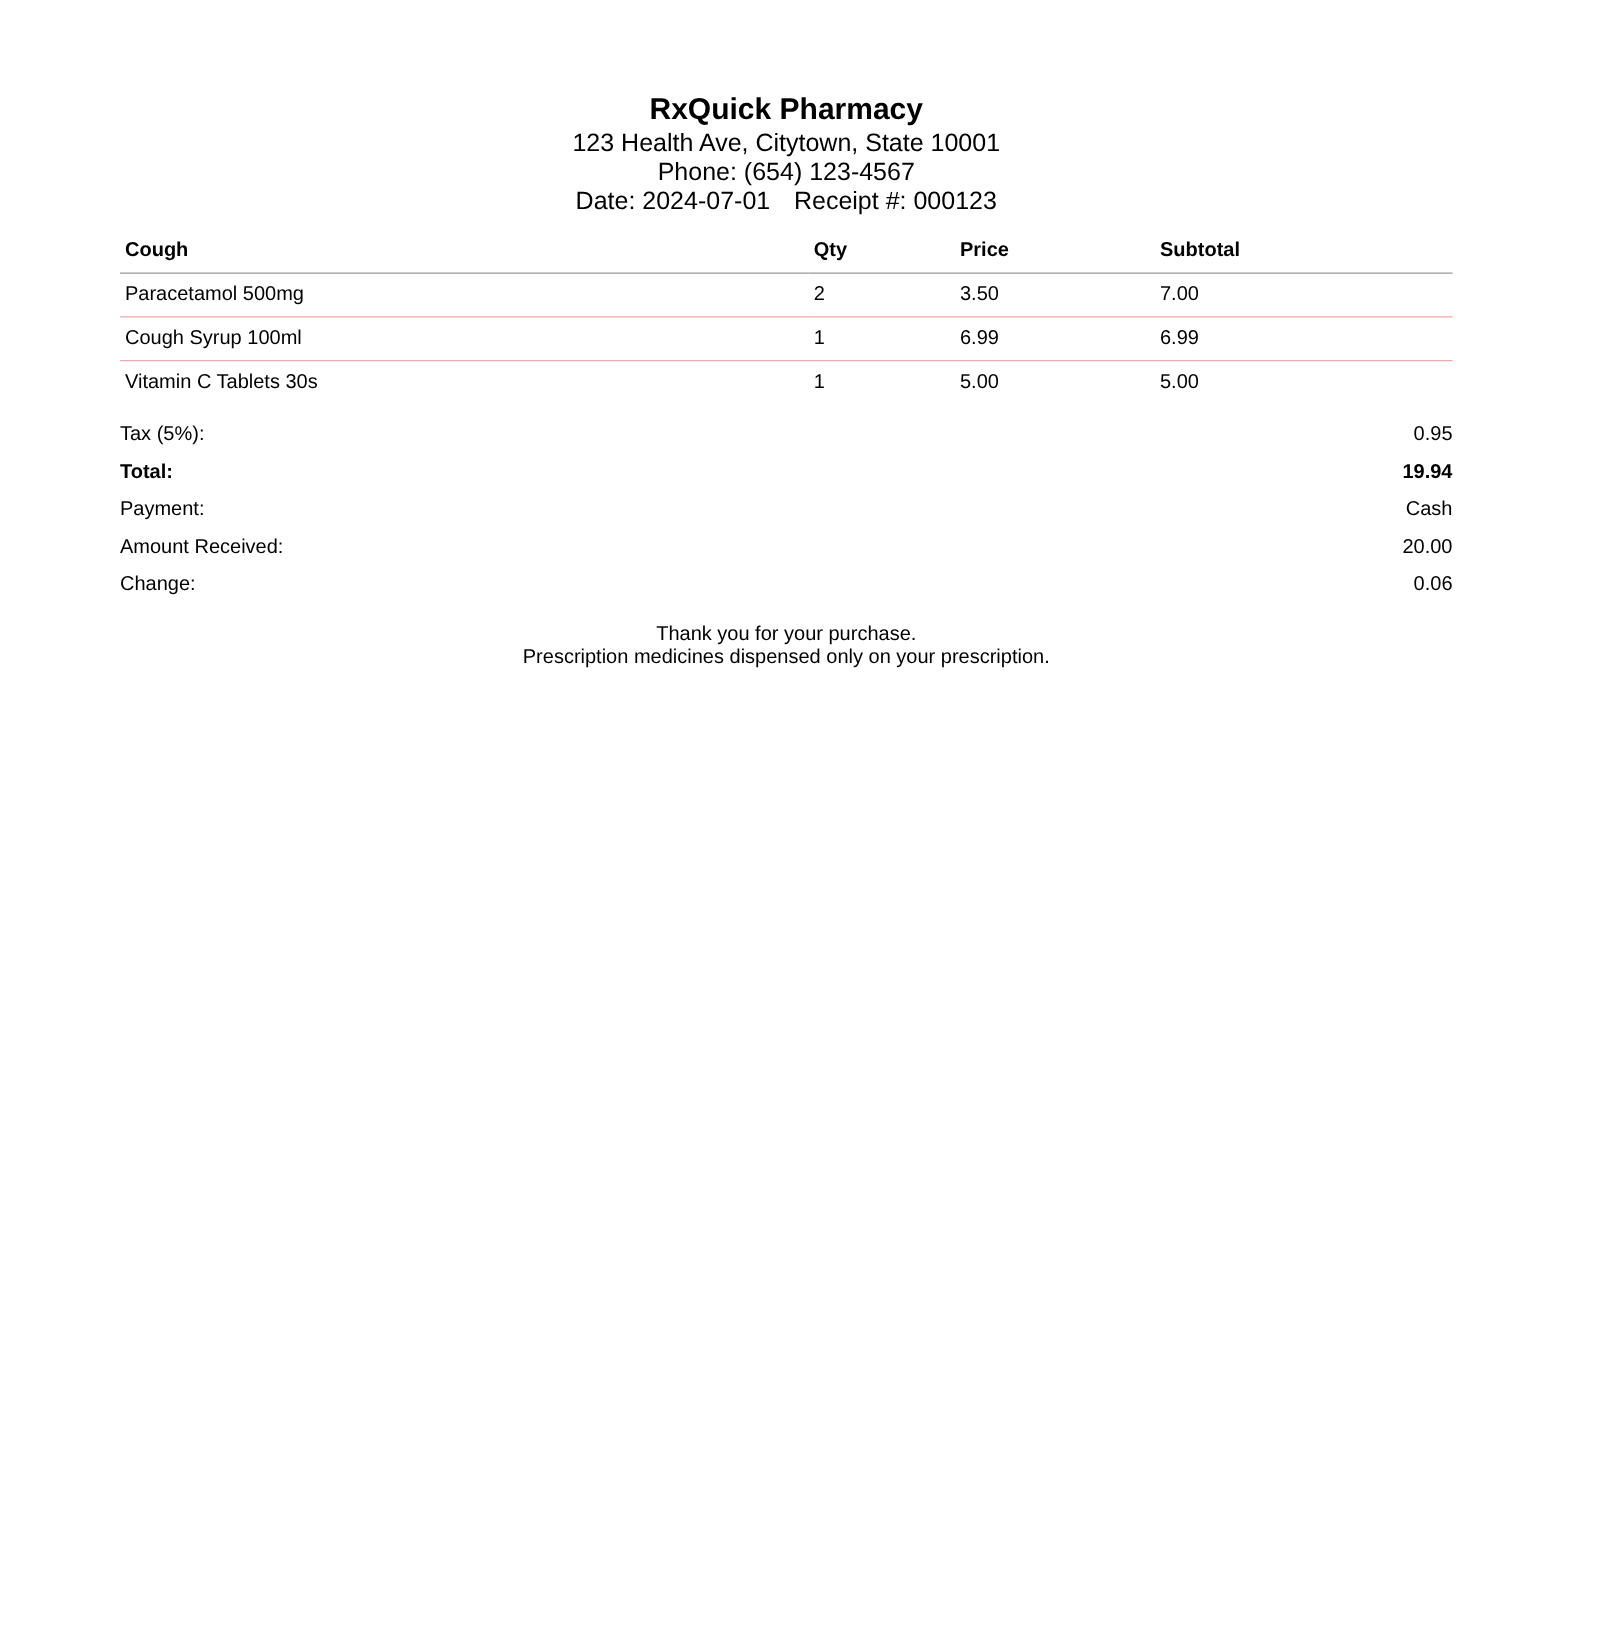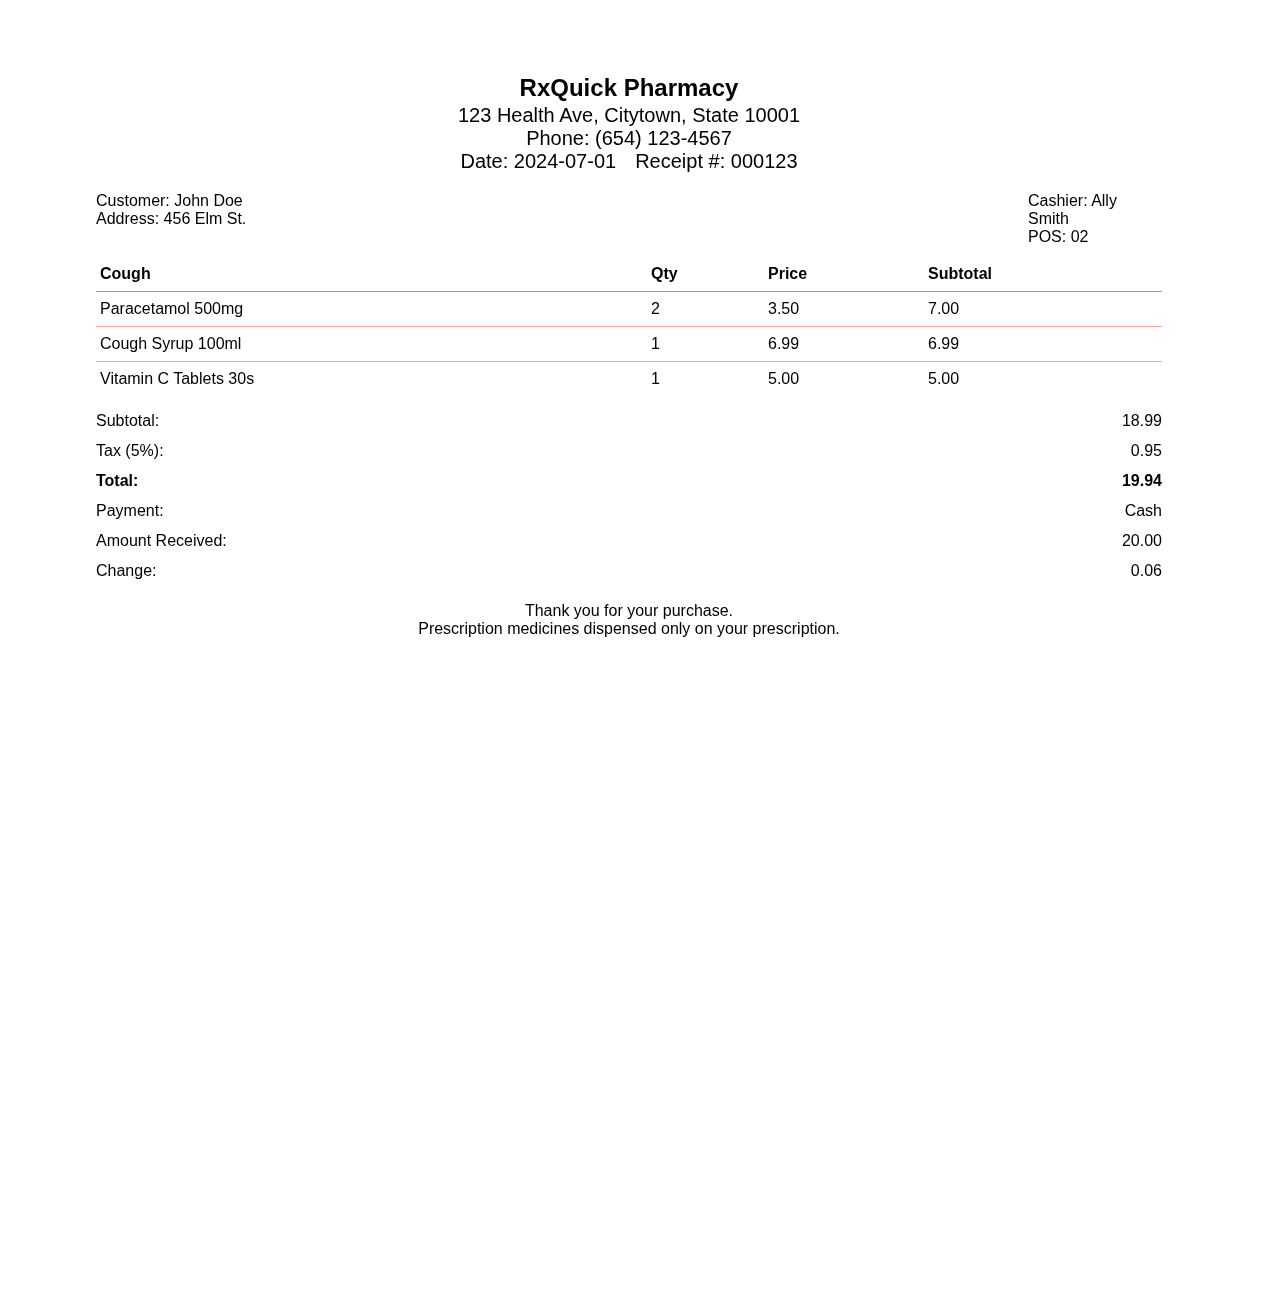--- a/index.html
+++ b/index.html
@@ -50,30 +50,20 @@
 <div class="receipt">
   <div class="header">
     <div class="store-name">RxQuick Pharmacy</div>
     <div class="header-line">123 Health Ave, Citytown, State 10001</div>
     <div class="header-line">Phone: (654) 123-4567</div>
     <div class="header-line">
       <span>Date: 2024-07-01</span><span class="date-sep"></span><span>Receipt #: 000123</span>
     </div>
   </div>
 
-  <div class="meta">
-    <div class="meta-left">
-      <div>Customer: John Doe</div>
-      <div>Address: 456 Elm St.</div>
-    </div>
-    <div class="meta-right">
-      <div>Cashier: Ally Smith</div>
-      <div>POS: 02</div>
-    </div>
-  </div>
 
   <table class="items">
     <thead>
       <tr>
         <th class="col-item">Cough</th>
         <th class="col-qty">Qty</th>
         <th class="col-price">Price</th>
         <th>Subtotal</th>
       </tr>
     </thead>
@@ -94,24 +84,20 @@
         <td>Vitamin C Tablets 30s</td>
         <td>1</td>
         <td>5.00</td>
         <td>5.00</td>
       </tr>
     </tbody>
   </table>
 
   <div class="totals">
     <div class="total-row">
-      <span>Subtotal:</span>
-      <span>18.99</span>
-    </div>
-    <div class="total-row">
       <span>Tax (5%):</span>
       <span>0.95</span>
     </div>
     <div class="total-row bold">
       <span>Total:</span>
       <span>19.94</span>
     </div>
     <div class="total-row">
       <span>Payment:</span>
       <span>Cash</span>

